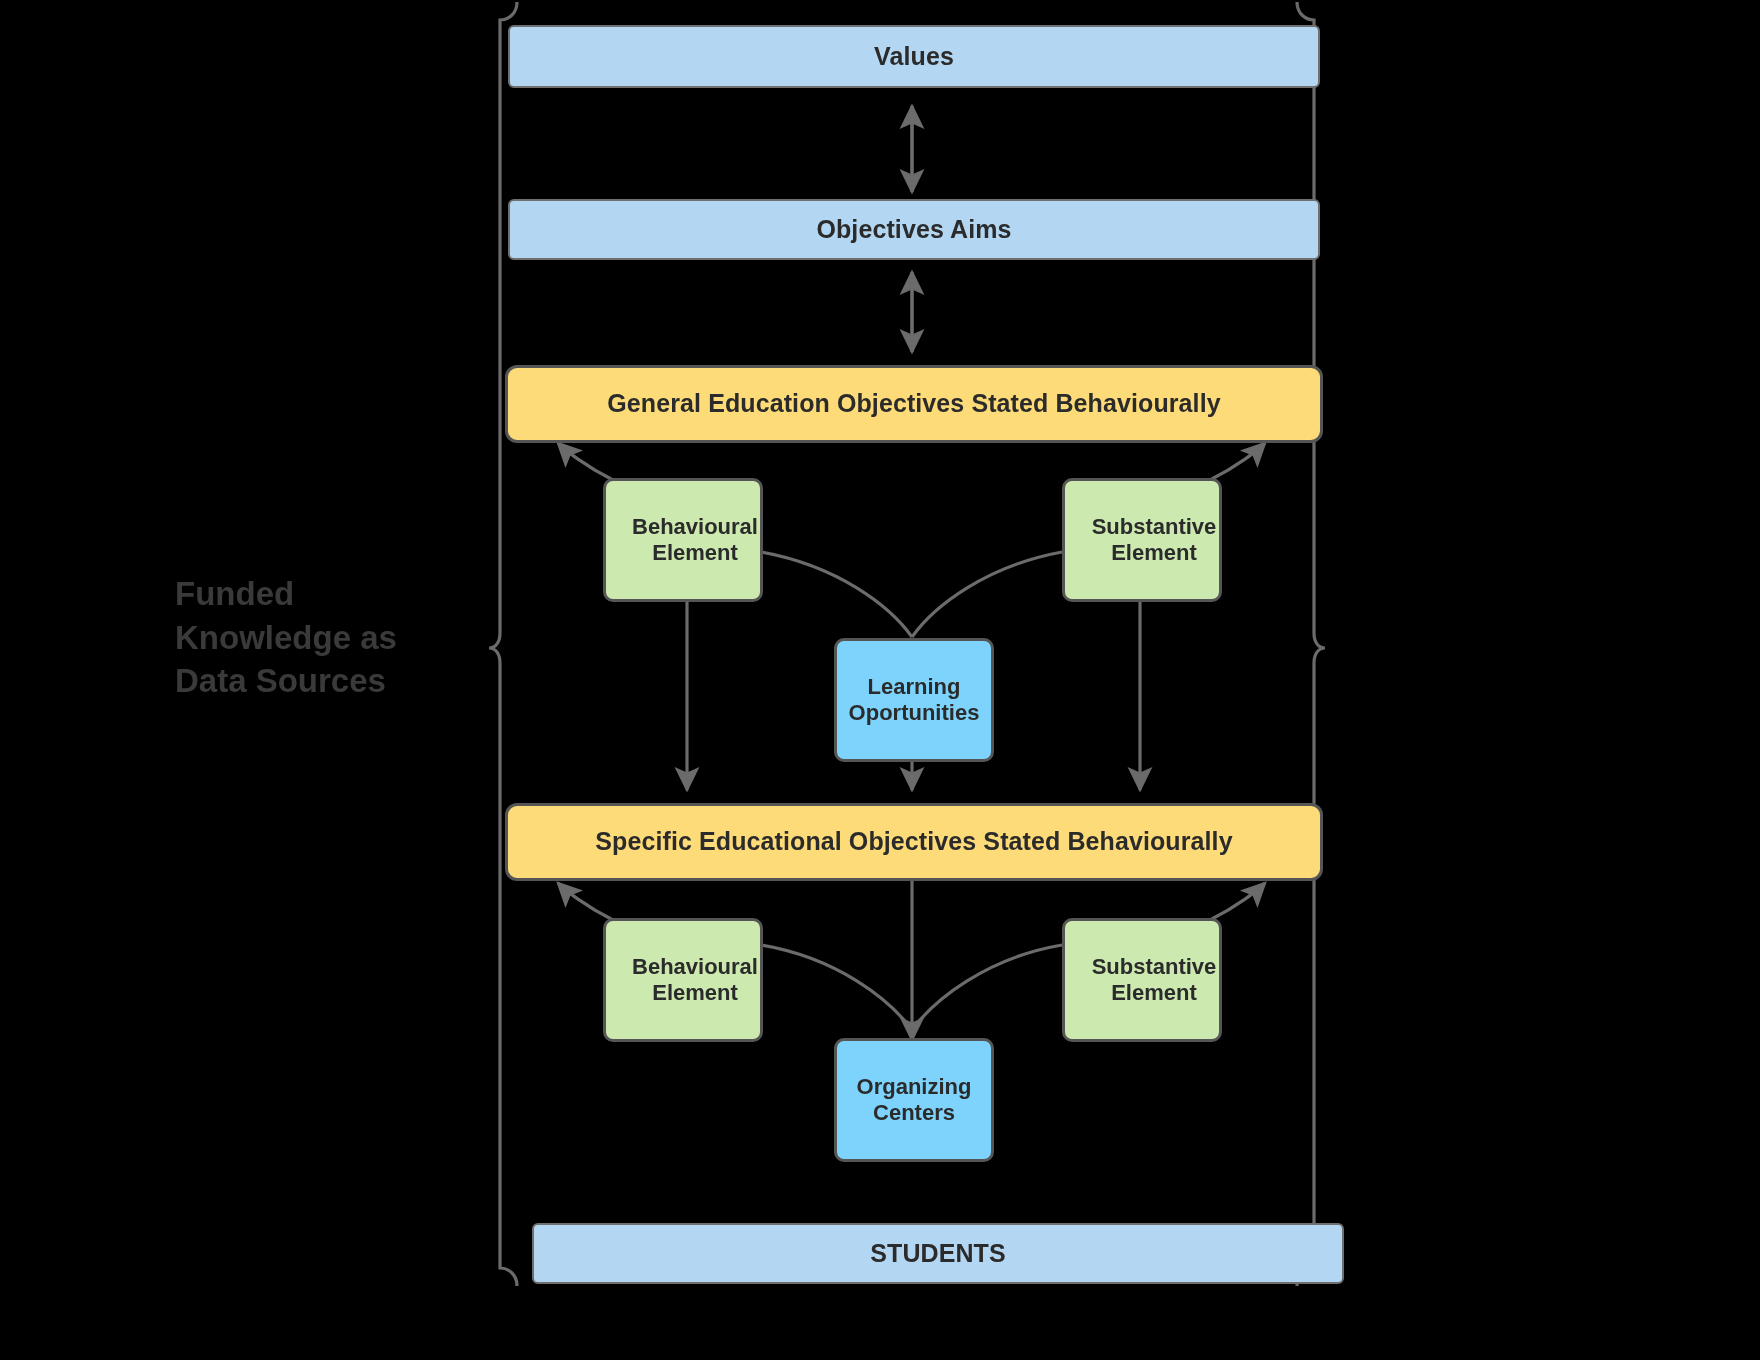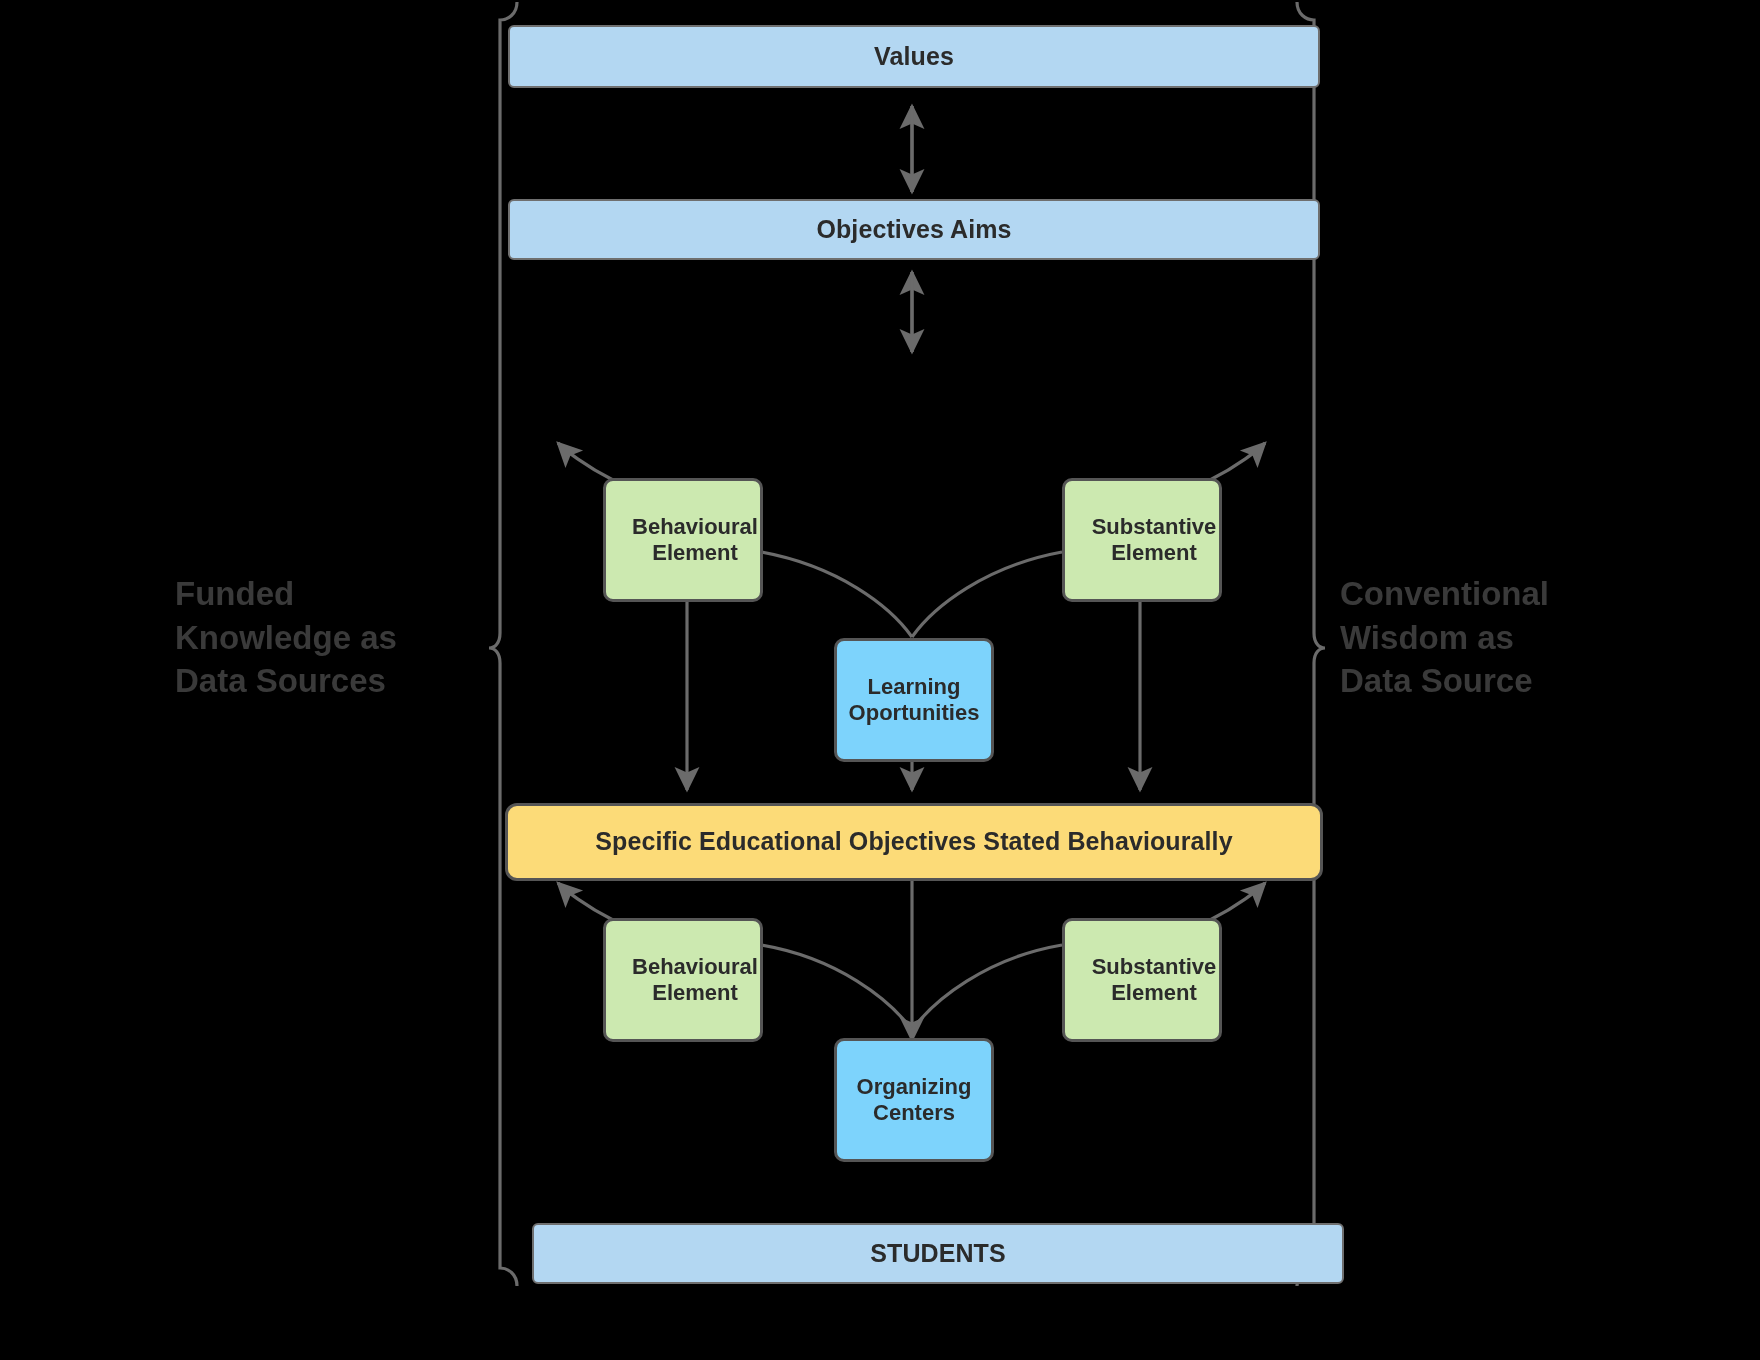--- a/index.html
+++ b/index.html
@@ -103,20 +103,23 @@
   </svg>
 
   <div class="node bar blue thin" style="left:508px;top:25px;width:812px;height:63px;">
     <span>Values</span>
   </div>
 
   <div class="node bar blue thin" style="left:508px;top:199px;width:812px;height:61px;">
     <span>Objectives Aims</span>
   </div>
 
+  <div class="node bar yellow" style="left:505px;top:365px;width:818px;height:78px;">
+    <span>General Education Objectives Stated Behaviourally</span>
+  </div>
 
   <div class="node small green" style="left:603px;top:478px;width:160px;height:124px;">
     <span class="ml">Behavioural<br>Element</span>
   </div>
 
   <div class="node small green" style="left:1062px;top:478px;width:160px;height:124px;">
     <span class="ml">Substantive<br>Element</span>
   </div>
 
   <div class="node small pink" style="left:834px;top:638px;width:160px;height:124px;">
@@ -138,15 +141,14 @@
   <div class="node small pink" style="left:834px;top:1038px;width:160px;height:124px;">
     <span class="ml">Organizing<br>Centers</span>
   </div>
 
   <div class="node bar blue thin" style="left:532px;top:1223px;width:812px;height:61px;">
     <span>STUDENTS</span>
   </div>
 
   <div class="sidelabel" style="left:175px;top:572px;width:310px;">Funded<br>Knowledge as<br>Data Sources</div>
 
-  <div class="sidelabel" style="left:1340px;top:572px;width:310px;">Conventional<br>Wisdom as<br>Data Source</div>
 
 </div>
 
 </body></html>

